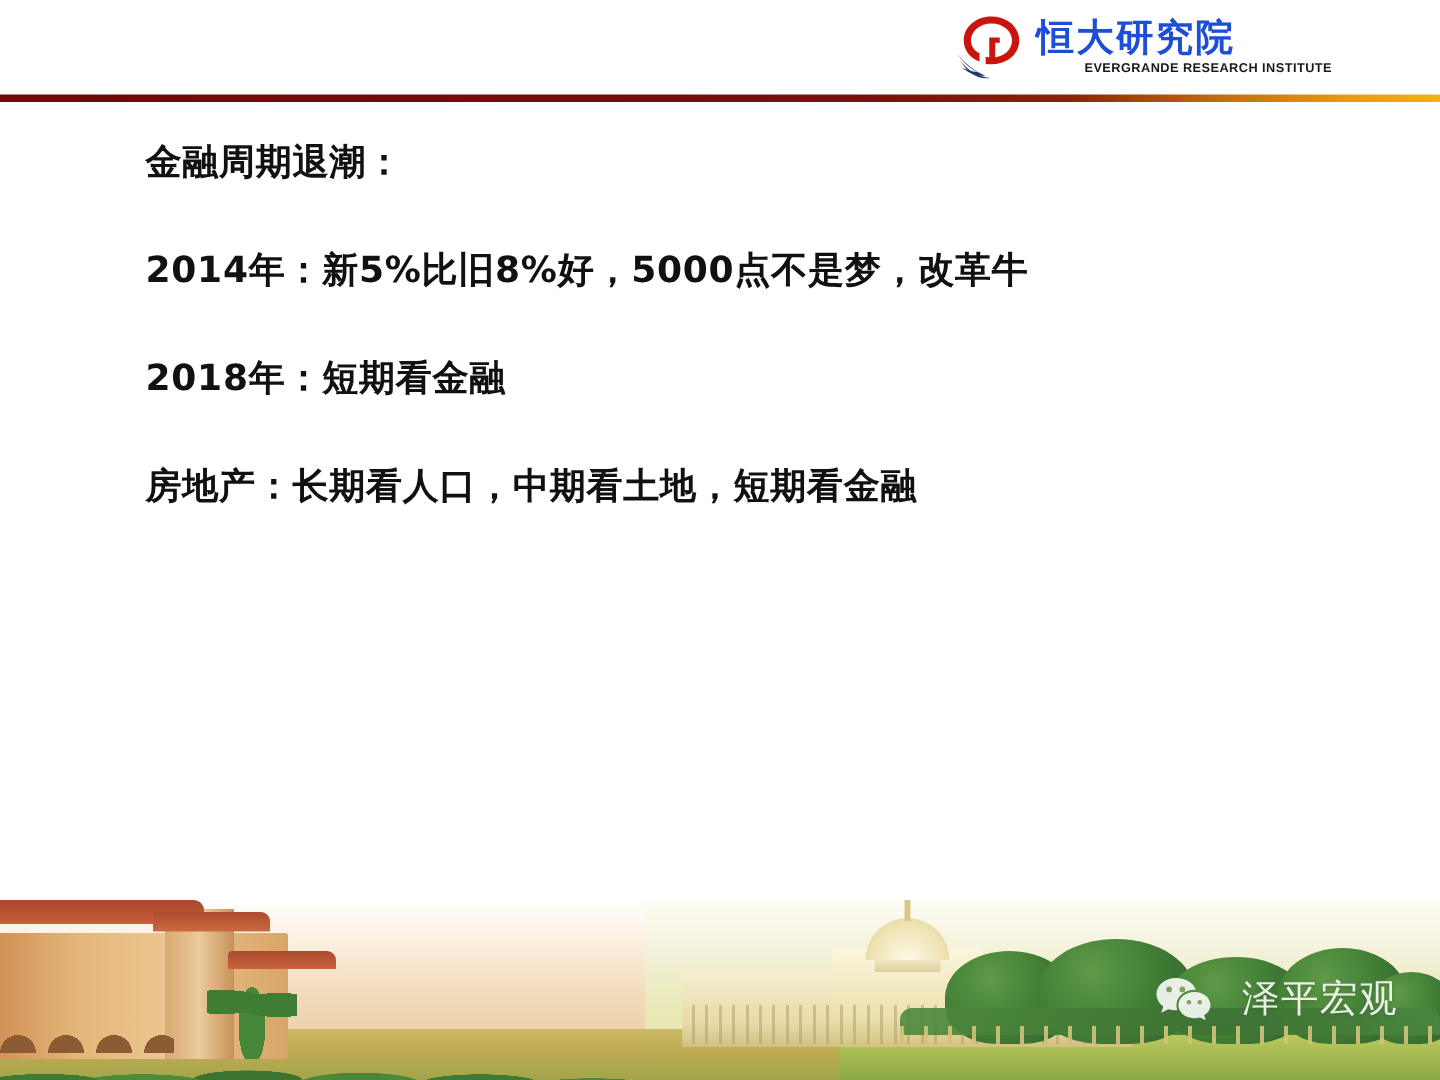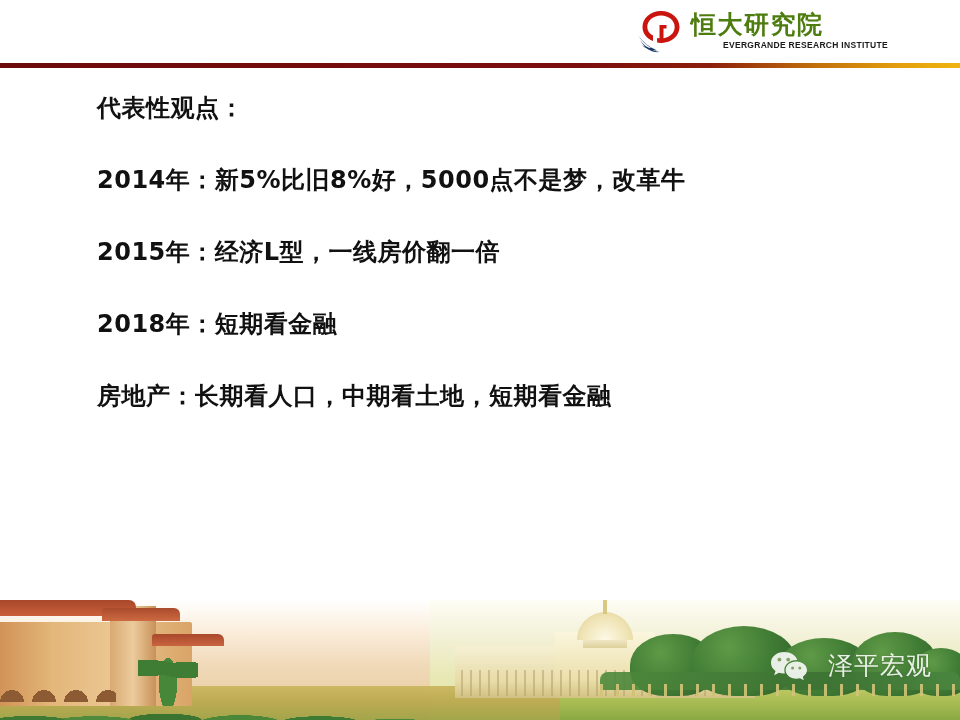--- a/index.html
+++ b/index.html
@@ -50,21 +50,21 @@
   .brand-wordmark {
     display: flex;
     flex-direction: column;
     align-items: flex-start;
     line-height: 1;
   }
 
   .brand-cn {
     font-size: 25px;
     font-weight: bold;
-    color: #4d7c0f;
+    color: #1d4ed8;
     letter-spacing: 1.5px;
     font-family: "DejaVu Sans", "Liberation Sans", sans-serif;
   }
 
   .brand-en {
     font-size: 8.5px;
     font-weight: bold;
     color: #1a1a1a;
     letter-spacing: 0.3px;
     margin-top: 4px;
@@ -378,23 +378,22 @@
       </div>
       <div class="brand-wordmark">
         <div class="brand-cn">恒大研究院</div>
         <div class="brand-en">EVERGRANDE RESEARCH INSTITUTE</div>
       </div>
     </div>
   </div>
   <div class="rule"></div>
 
   <div class="content">
-    <div class="line">代表性观点：</div>
+    <div class="line">金融周期退潮：</div>
     <div class="line">2014年：新5%比旧8%好，5000点不是梦，改革牛</div>
-    <div class="line">2015年：经济L型，一线房价翻一倍</div>
     <div class="line">2018年：短期看金融</div>
     <div class="line">房地产：长期看人口，中期看土地，短期看金融</div>
   </div>
 
   <div class="photo-strip">
     <div class="sky"></div>
     <div class="sky-left"></div>
     <div class="sky-right"></div>
 
     <div class="water"></div>

